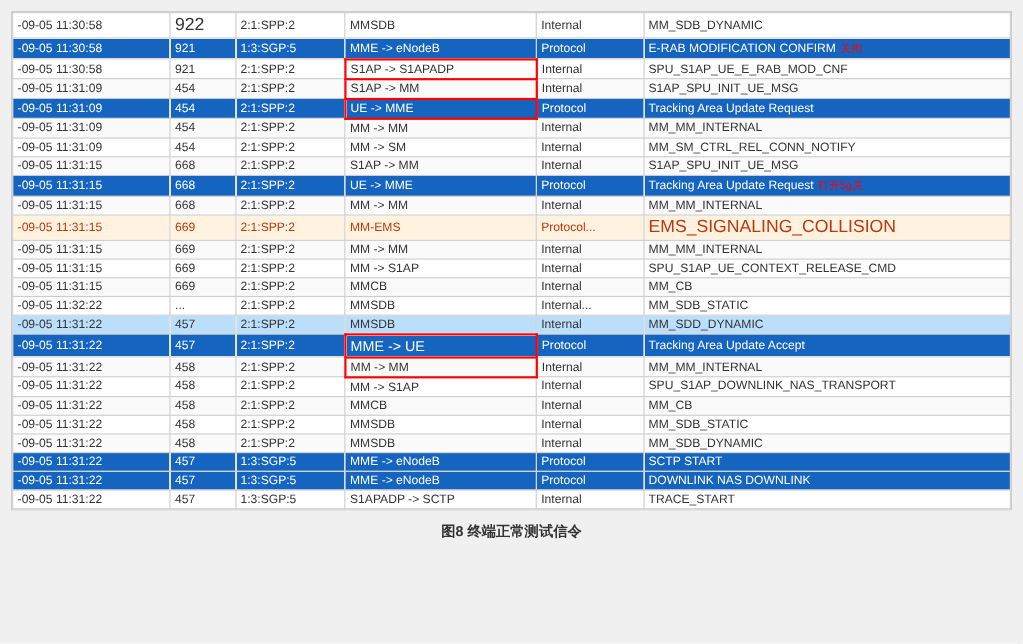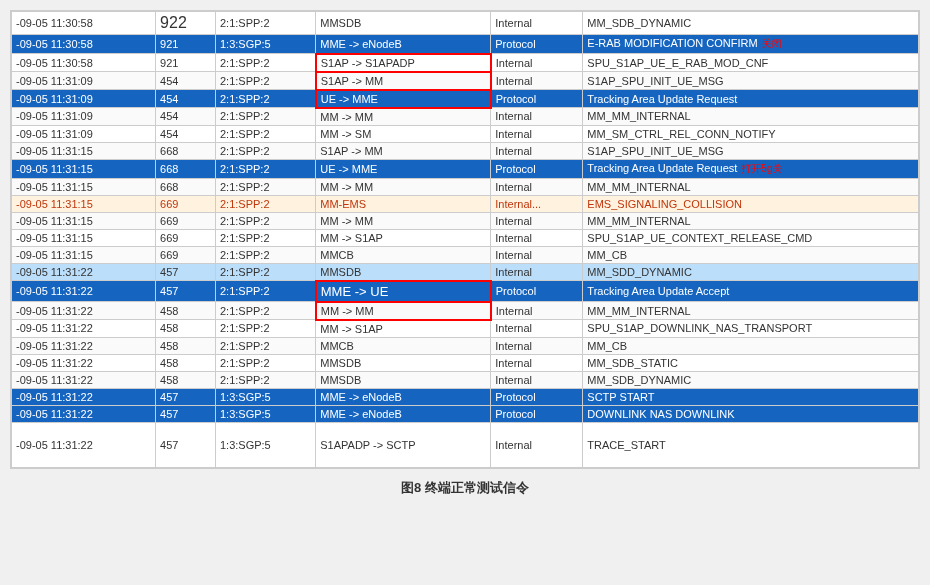--- a/index.html
+++ b/index.html
@@ -125,22 +125,22 @@
           <td style="color: rgb(51, 51, 51); font-size: 11px; padding: 2px 4px; border: 1px solid rgb(204, 204, 204);">2:1:SPP:2</td>
           <td style="color: rgb(51, 51, 51); font-size: 11px; padding: 2px 4px; border: 1px solid rgb(204, 204, 204);">MM -&gt; MM</td>
           <td style="color: rgb(51, 51, 51); font-size: 11px; padding: 2px 4px; border: 1px solid rgb(204, 204, 204);">Internal</td>
           <td style="color: rgb(51, 51, 51); font-size: 11px; padding: 2px 4px; border: 1px solid rgb(204, 204, 204);">MM_MM_INTERNAL</td>
         </tr>
         <tr style="background: rgb(255, 243, 224);">
           <td style="color: rgb(191, 54, 12); font-size: 11px; padding: 2px 4px; border: 1px solid rgb(204, 204, 204);">-09-05 11:31:15</td>
           <td style="color: rgb(191, 54, 12); font-size: 11px; padding: 2px 4px; border: 1px solid rgb(204, 204, 204);">669</td>
           <td style="color: rgb(191, 54, 12); font-size: 11px; padding: 2px 4px; border: 1px solid rgb(204, 204, 204);">2:1:SPP:2</td>
           <td style="color: rgb(191, 54, 12); font-size: 11px; padding: 2px 4px; border: 1px solid rgb(204, 204, 204);">MM-EMS</td>
-          <td style="color: rgb(191, 54, 12); font-size: 11px; padding: 2px 4px; border: 1px solid rgb(204, 204, 204);">Internal...</td>
-          <td style="color: rgb(191, 54, 12); font-size: 11px; padding: 2px 4px; border: 1px solid rgb(204, 204, 204);">EMS_SIGNALING_COLLISION</td>
+          <td style="color: rgb(191, 54, 12); font-size: 11px; padding: 2px 4px; border: 1px solid rgb(204, 204, 204);">Protocol...</td>
+          <td style="color: rgb(191, 54, 12); font-size: 16px; padding: 2px 4px; border: 1px solid rgb(204, 204, 204);">EMS_SIGNALING_COLLISION</td>
         </tr>
         <tr style="background: rgb(250, 250, 250);">
           <td style="color: rgb(51, 51, 51); font-size: 11px; padding: 2px 4px; border: 1px solid rgb(204, 204, 204);">-09-05 11:31:15</td>
           <td style="color: rgb(51, 51, 51); font-size: 11px; padding: 2px 4px; border: 1px solid rgb(204, 204, 204);">669</td>
           <td style="color: rgb(51, 51, 51); font-size: 11px; padding: 2px 4px; border: 1px solid rgb(204, 204, 204);">2:1:SPP:2</td>
           <td style="color: rgb(51, 51, 51); font-size: 11px; padding: 2px 4px; border: 1px solid rgb(204, 204, 204);">MM -&gt; MM</td>
           <td style="color: rgb(51, 51, 51); font-size: 11px; padding: 2px 4px; border: 1px solid rgb(204, 204, 204);">Internal</td>
           <td style="color: rgb(51, 51, 51); font-size: 11px; padding: 2px 4px; border: 1px solid rgb(204, 204, 204);">MM_MM_INTERNAL</td>
         </tr>
         <tr style="background: rgb(255, 255, 255);">
@@ -151,20 +151,28 @@
           <td style="color: rgb(51, 51, 51); font-size: 11px; padding: 2px 4px; border: 1px solid rgb(204, 204, 204);">Internal</td>
           <td style="color: rgb(51, 51, 51); font-size: 11px; padding: 2px 4px; border: 1px solid rgb(204, 204, 204);">SPU_S1AP_UE_CONTEXT_RELEASE_CMD</td>
         </tr>
         <tr style="background: rgb(250, 250, 250);">
           <td style="color: rgb(51, 51, 51); font-size: 11px; padding: 2px 4px; border: 1px solid rgb(204, 204, 204);">-09-05 11:31:15</td>
           <td style="color: rgb(51, 51, 51); font-size: 11px; padding: 2px 4px; border: 1px solid rgb(204, 204, 204);">669</td>
           <td style="color: rgb(51, 51, 51); font-size: 11px; padding: 2px 4px; border: 1px solid rgb(204, 204, 204);">2:1:SPP:2</td>
           <td style="color: rgb(51, 51, 51); font-size: 11px; padding: 2px 4px; border: 1px solid rgb(204, 204, 204);">MMCB</td>
           <td style="color: rgb(51, 51, 51); font-size: 11px; padding: 2px 4px; border: 1px solid rgb(204, 204, 204);">Internal</td>
           <td style="color: rgb(51, 51, 51); font-size: 11px; padding: 2px 4px; border: 1px solid rgb(204, 204, 204);">MM_CB</td>
+        </tr>
+        <tr style="background: rgb(255, 255, 255);">
+          <td style="color: rgb(51, 51, 51); font-size: 11px; padding: 2px 4px; border: 1px solid rgb(204, 204, 204);">-09-05 11:32:22</td>
+          <td style="color: rgb(51, 51, 51); font-size: 11px; padding: 2px 4px; border: 1px solid rgb(204, 204, 204);">...</td>
+          <td style="color: rgb(51, 51, 51); font-size: 11px; padding: 2px 4px; border: 1px solid rgb(204, 204, 204);">2:1:SPP:2</td>
+          <td style="color: rgb(51, 51, 51); font-size: 11px; padding: 2px 4px; border: 1px solid rgb(204, 204, 204);">MMSDB</td>
+          <td style="color: rgb(51, 51, 51); font-size: 11px; padding: 2px 4px; border: 1px solid rgb(204, 204, 204);">Internal...</td>
+          <td style="color: rgb(51, 51, 51); font-size: 11px; padding: 2px 4px; border: 1px solid rgb(204, 204, 204);">MM_SDB_STATIC</td>
         </tr>
         <tr style="background: rgb(187, 222, 251);">
           <td style="color: rgb(51, 51, 51); font-size: 11px; padding: 2px 4px; border: 1px solid rgb(204, 204, 204);">-09-05 11:31:22</td>
           <td style="color: rgb(51, 51, 51); font-size: 11px; padding: 2px 4px; border: 1px solid rgb(204, 204, 204);">457</td>
           <td style="color: rgb(51, 51, 51); font-size: 11px; padding: 2px 4px; border: 1px solid rgb(204, 204, 204);">2:1:SPP:2</td>
           <td style="color: rgb(51, 51, 51); font-size: 11px; padding: 2px 4px; border: 1px solid rgb(204, 204, 204);">MMSDB</td>
           <td style="color: rgb(51, 51, 51); font-size: 11px; padding: 2px 4px; border: 1px solid rgb(204, 204, 204);">Internal</td>
           <td style="color: rgb(51, 51, 51); font-size: 11px; padding: 2px 4px; border: 1px solid rgb(204, 204, 204); margin-top: 32px;">MM_SDD_DYNAMIC</td>
         </tr>
         <tr style="background: rgb(21, 101, 192);">
@@ -230,21 +238,21 @@
           <td style="color: white; font-size: 11px; padding: 2px 4px; border: 1px solid rgb(204, 204, 204);">MME -&gt; eNodeB</td>
           <td style="color: white; font-size: 11px; padding: 2px 4px; border: 1px solid rgb(204, 204, 204);">Protocol</td>
           <td style="color: white; font-size: 11px; padding: 2px 4px; border: 1px solid rgb(204, 204, 204);">DOWNLINK NAS DOWNLINK</td>
         </tr>
         <tr style="background: rgb(255, 255, 255);">
           <td style="color: rgb(51, 51, 51); font-size: 11px; padding: 2px 4px; border: 1px solid rgb(204, 204, 204);">-09-05 11:31:22</td>
           <td style="color: rgb(51, 51, 51); font-size: 11px; padding: 2px 4px; border: 1px solid rgb(204, 204, 204);">457</td>
           <td style="color: rgb(51, 51, 51); font-size: 11px; padding: 2px 4px; border: 1px solid rgb(204, 204, 204);">1:3:SGP:5</td>
           <td style="color: rgb(51, 51, 51); font-size: 11px; padding: 2px 4px; border: 1px solid rgb(204, 204, 204);">S1APADP -&gt; SCTP</td>
           <td style="color: rgb(51, 51, 51); font-size: 11px; padding: 2px 4px; border: 1px solid rgb(204, 204, 204);">Internal</td>
-          <td style="color: rgb(51, 51, 51); font-size: 11px; padding: 16px 4px; border: 1px solid rgb(204, 204, 204);">TRACE_START</td>
+          <td style="color: rgb(51, 51, 51); font-size: 11px; padding: 2px 4px; border: 1px solid rgb(204, 204, 204);">TRACE_START</td>
         </tr>
       </tbody>
   </table>
 </div>
 
 <div class="caption">
   <span>图8   终端正常测试信令</span>
 </div>
 
 </body></html>

